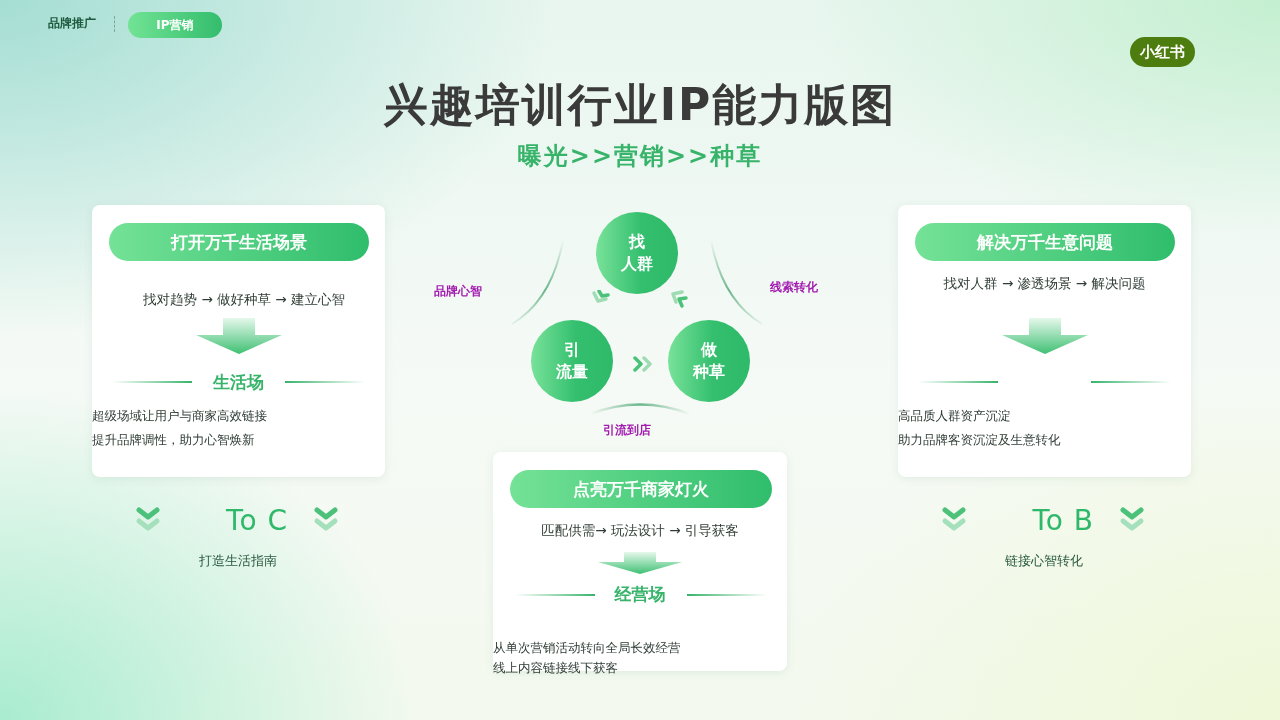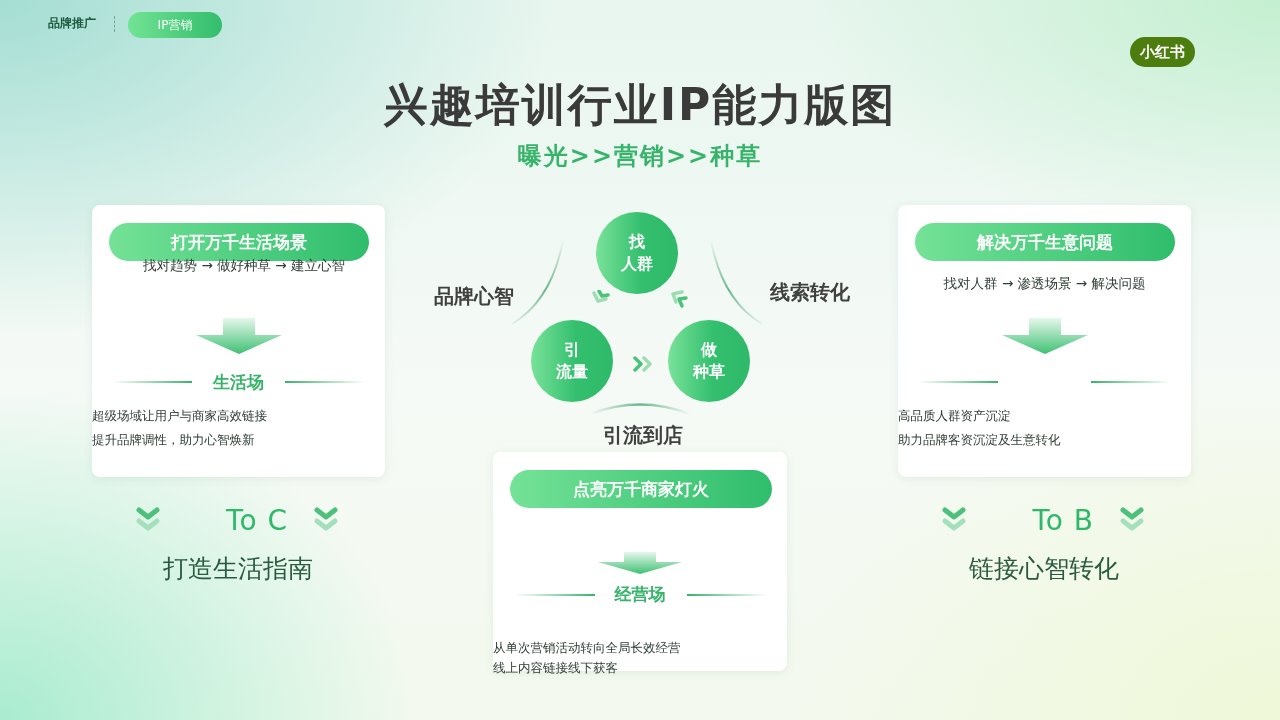--- a/index.html
+++ b/index.html
@@ -15,21 +15,21 @@
       linear-gradient(180deg, #e8f6ef 0%, #f6faf6 55%, #f3f9ee 100%);
   }
   .abs { position: absolute; }
 
   
   .brand-label { left: 48px; top: 15px; font-size: 12px; font-weight: bold; color: #1d5a3e; }
   .header-divider { left: 114px; top: 16px; width: 0; height: 16px; border-left: 1px dashed #7aa999; }
   .header-pill {
     left: 128px; top: 12px; width: 94px; height: 26px; border-radius: 13px;
     background: linear-gradient(90deg, #72e394 0%, #33bd6d 100%);
-    color: #fff; font-size: 12px; font-weight: normal; text-align: center; line-height: 26px;
+    color: #fff; font-size: 12px; font-weight: bold; text-align: center; line-height: 26px;
   }
   .logo {
     left: 1130px; top: 37px; width: 65px; height: 30px; border-radius: 15px;
     background: #4d7c0f; color: #fff; font-size: 15px; font-weight: bold;
     text-align: center; line-height: 30px; letter-spacing: 0px;
   }
 
   .title {
     left: 0; width: 1280px; top: 76px; text-align: center;
     font-size: 44px; font-weight: bold; color: #3a3a3a; letter-spacing: 2px;
@@ -52,46 +52,46 @@
   .card-flow { position: absolute; left: 0; width: 100%; text-align: center; font-size: 13.5px; color: #2f3d35; }
   .down-arrow { position: absolute; }
   .section-title { position: absolute; left: 0; width: 100%; text-align: center; font-size: 17px; font-weight: bold; color: #37b36a; }
   .section-line { position: absolute; height: 2px; }
   .line-left { background: linear-gradient(90deg, rgba(55,179,106,0) 0%, #37b36a 100%); }
   .line-right { background: linear-gradient(90deg, #37b36a 0%, rgba(55,179,106,0) 100%); }
   .card-desc { position: absolute; left: 0; width: 100%; text-align: left; font-size: 12.5px; color: #2f3d35; }
 
   
   .to-label { position: absolute; font-size: 28px; color: #2fb86a; text-align: right; letter-spacing: 1px; }
-  .to-sub { position: absolute; font-size: 25px; color: #2a5a40; text-align: center; font-family: Liberation Mono, monospace; }
+  .to-sub { position: absolute; font-size: 13px; color: #2a5a40; text-align: center; font-family: Liberation Mono, monospace; }
   .chev { position: absolute; width: 26px; height: 30px; }
 
   
   .circle {
     position: absolute; width: 82px; height: 82px; border-radius: 50%;
     background: linear-gradient(90deg, #79e29a 0%, #33bf6e 55%, #2fba6a 100%);
     color: #fff; font-size: 16px; font-weight: bold; text-align: center;
     display: flex; flex-direction: column; justify-content: center; align-items: center; line-height: 22px;
   }
-  .side-label { position: absolute; font-size: 20px; font-weight: bold; color: #404040; }
+  .side-label { position: absolute; font-size: 12px; font-weight: bold; color: #a21caf; }
 </style>
 </head>
 <body>
 
 <div class="abs brand-label">品牌推广</div>
 <div class="abs header-divider"></div>
 <div class="abs header-pill">IP营销</div>
 <div class="abs logo">小红书</div>
 
 <div class="abs title">兴趣培训行业IP能力版图</div>
 <div class="abs subtitle">曝光&gt;&gt;营销&gt;&gt;种草</div>
 
 <div class="abs card" style="left:92px; top:205px; width:293px; height:272px;">
   <div class="card-pill" style="left:17px; top:18px; width:260px;">打开万千生活场景</div>
-  <div class="card-flow" style="top:52px;padding-left:11px;">找对趋势 → 做好种草 → 建立心智</div>
+  <div class="card-flow" style="top:86px;padding-left:11px;">找对趋势 → 做好种草 → 建立心智</div>
   <svg class="down-arrow" style="left:104px; top:113px;" width="86" height="36" viewBox="0 0 86 36">
     <defs>
       <linearGradient id="ga1" x1="0" y1="0" x2="0" y2="1">
         <stop offset="0" stop-color="#e6f8ec"></stop>
         <stop offset="1" stop-color="#3fc073"></stop>
       </linearGradient>
     </defs>
     <path d="M27 0 H59 V17 H86 L43 36 L0 17 H27 Z" fill="url(#ga1)"></path>
   </svg>
   <div class="section-line line-left" style="left:20px; top:176px; width:80px;"></div>
@@ -114,20 +114,21 @@
     <path d="M27 0 H59 V17 H86 L43 36 L0 17 H27 Z" fill="url(#ga2)"></path>
   </svg>
   <div class="section-line line-left" style="left:20px; top:176px; width:80px;"></div>
   <div class="section-line line-right" style="left:193px; top:176px; width:80px;"></div>
   <div class="card-desc" style="top:203px;">高品质人群资产沉淀</div>
   <div class="card-desc" style="top:227px;">助力品牌客资沉淀及生意转化</div>
 </div>
 
 <div class="abs card" style="left:493px; top:452px; width:294px; height:219px;">
   <div class="card-pill" style="left:17px; top:18px; width:262px;">点亮万千商家灯火</div>
+  <div class="card-flow" style="top:70px;">匹配供需→ 玩法设计 → 引导获客</div>
   <svg class="down-arrow" style="left:105px; top:100px;" width="84" height="22" viewBox="0 0 84 22">
     <defs>
       <linearGradient id="ga3" x1="0" y1="0" x2="0" y2="1">
         <stop offset="0" stop-color="#e6f8ec"></stop>
         <stop offset="1" stop-color="#3fc073"></stop>
       </linearGradient>
     </defs>
     <path d="M26 0 H58 V10 H84 L42 22 L0 10 H26 Z" fill="url(#ga3)"></path>
   </svg>
   <div class="section-line line-left" style="left:22px; top:142px; width:80px;"></div>

